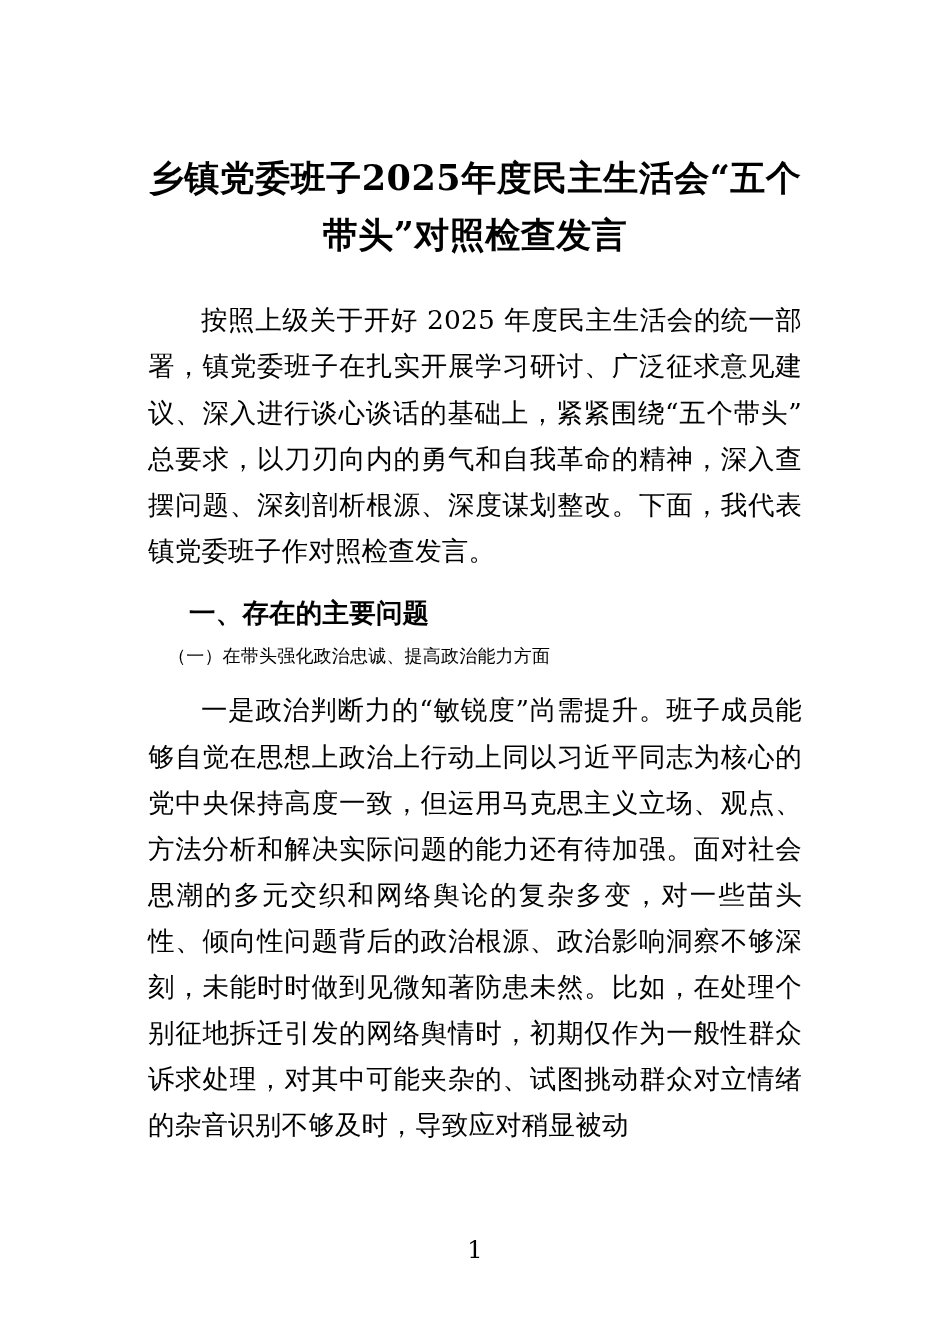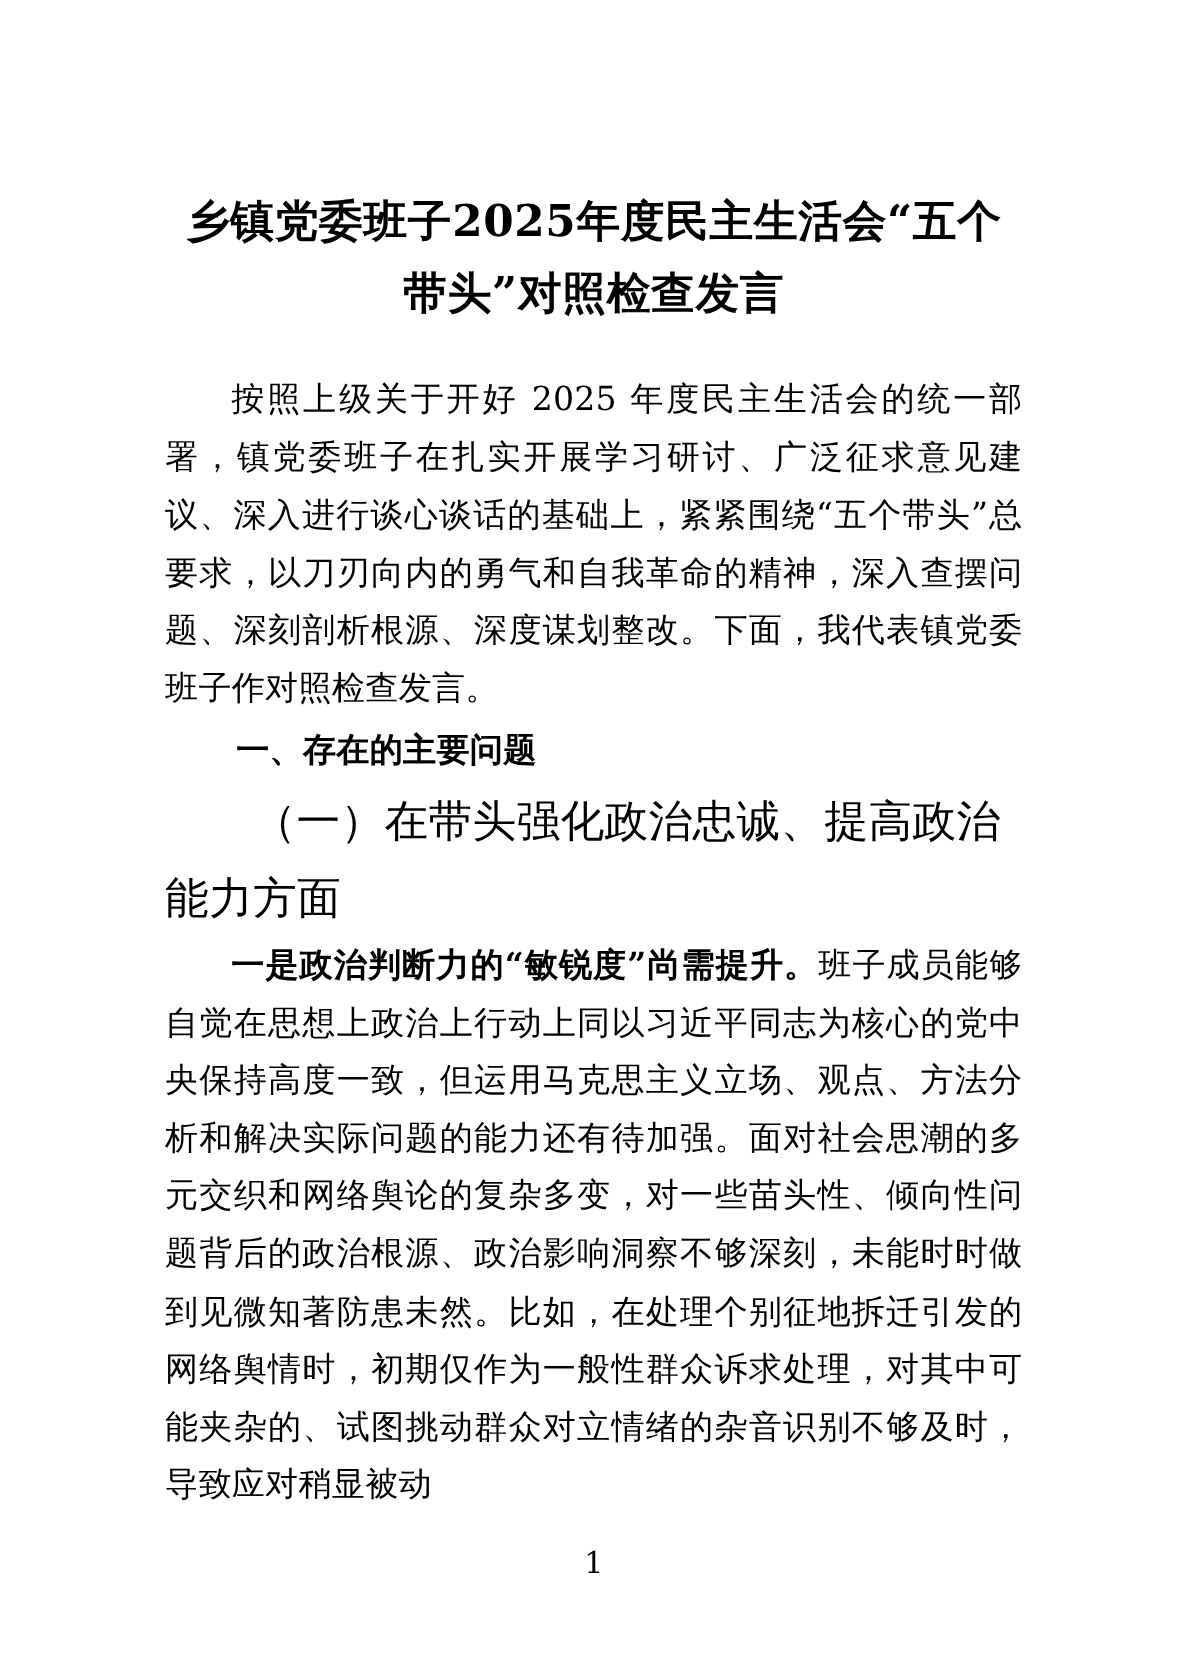--- a/index.html
+++ b/index.html
@@ -30,41 +30,41 @@
     text-align: center;
     letter-spacing: 0.5px;
     margin: 0 0 34px 0;
     padding: 0 10px;
   }
   .para {
     font-size: 26.5px;
     line-height: 1.74;
     text-align: justify;
     text-justify: inter-ideograph;
-    margin: 0;
+    margin: 16px;
     text-indent: 2em;
     letter-spacing: 0.2px;
   }
   .heading1 {
     font-size: 26.5px;
     line-height: 1.74;
     font-weight: bold;
     margin: 4px;
     text-indent: 2em;
     letter-spacing: 0.2px;
   }
   .heading2 {
-    font-size: 35px;
+    font-size: 18px;
     line-height: 1.74;
     margin: 0;
     text-indent: 2em;
     letter-spacing: 0.2px;
   }
   .para .lead {
-    font-weight: bold;
+    font-weight: normal;
   }
   .page-number {
     position: absolute;
     bottom: 80px;
     left: 0;
     width: 950px;
     text-align: center;
     font-size: 24px;
     font-family: "DejaVu Serif", "Liberation Serif", serif;
   }

